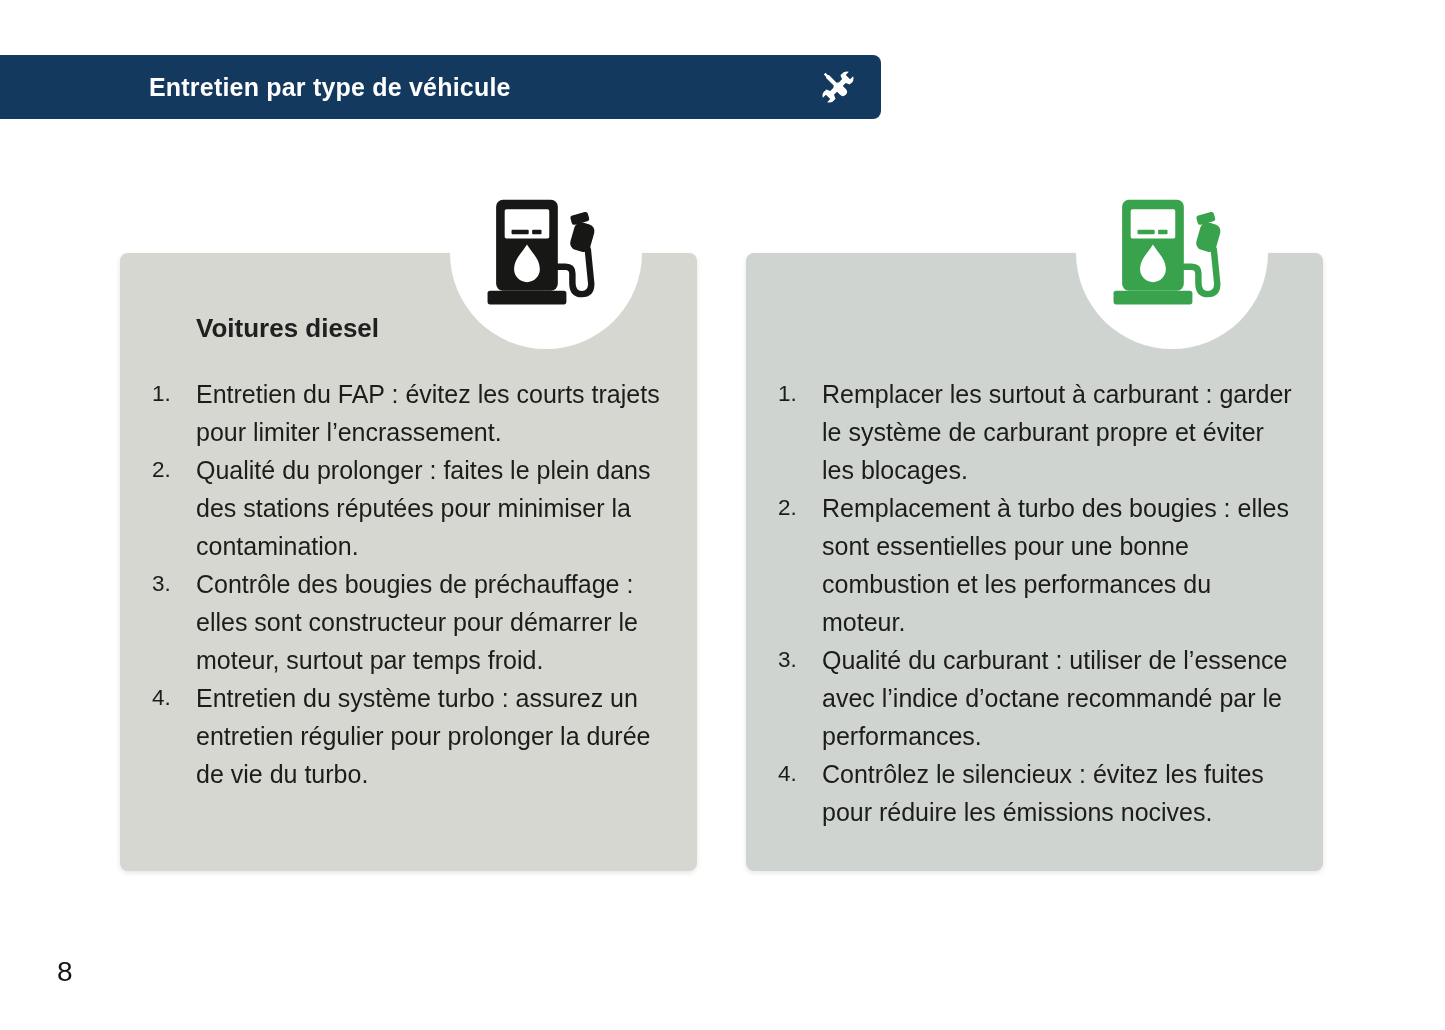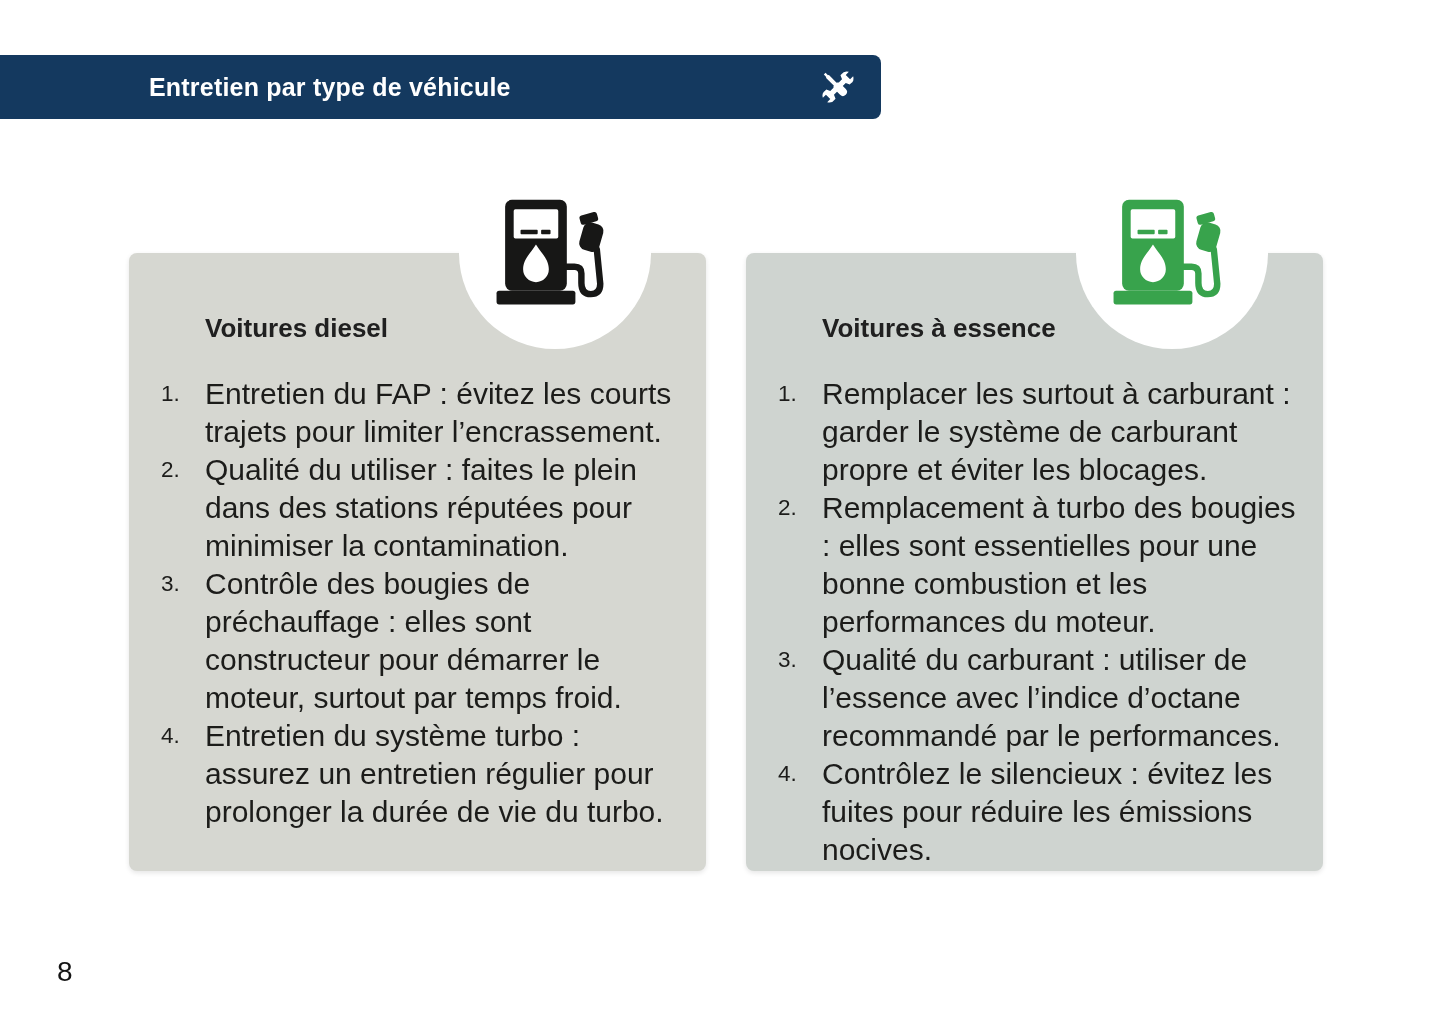--- a/index.html
+++ b/index.html
@@ -24,37 +24,37 @@
     display:flex;align-items:center;justify-content:space-between;
     padding:0 22px 0 149px;
   }
   .header-title{margin:0;font-size:25px;font-weight:bold;color:#fff;letter-spacing:.2px;}
   .tools-icon svg{display:block;width:42px;height:42px;}
   
   .card{
     position:absolute;top:253px;width:577px;height:618px;border-radius:8px;
     box-shadow:0 2px 5px rgba(0,0,0,.10);
   }
-  .card-left{left:129px;background:var(--card-left);}
+  .card-left{left:120px;background:var(--card-left);}
   .card-right{left:746px;background:var(--card-right);}
   .icon-circle{
     position:absolute;left:426px;top:0;width:192px;height:192px;border-radius:50%;
     background:#fff;transform:translate(-50%,-50%);
   }
   .pump-svg{position:absolute;left:50%;top:50%;width:120px;height:auto;transform:translate(-53%,-50%);}
   .card-left  .pump-svg{color:var(--dark);}
   .card-right .pump-svg{color:var(--green);}
   .card-title{
     position:absolute;left:76px;top:60px;margin:0;
     font-size:26px;font-weight:bold;color:#202020;
   }
   .list{position:absolute;left:32px;top:122px;width:522px;}
   .list-item{display:flex;align-items:flex-start;}
   .num{flex:none;width:44px;font-size:22.5px;line-height:38px;}
-  .txt{flex:none;width:475px;font-size:30px;line-height:38px;}
+  .txt{flex:none;width:475px;font-size:25px;line-height:38px;}
   
   .page-number{position:absolute;left:57px;top:956px;font-size:28px;color:#141414;}
 </style>
 </head>
 <body>
 
 <div class="page">
 
   <header class="header-bar">
     <h1 class="header-title">Entretien par type de véhicule</h1>
@@ -89,21 +89,21 @@
       </svg>
     </div>
     <h2 class="card-title">Voitures diesel</h2>
     <div class="list">
       <div class="list-item">
         <span class="num">1.</span>
         <span class="txt">Entretien du FAP : évitez les courts trajets pour limiter l’encrassement.</span>
       </div>
       <div class="list-item">
         <span class="num">2.</span>
-        <span class="txt">Qualité du utiliser : faites le plein dans des stations réputées pour minimiser la contamination.</span>
+        <span class="txt">Qualité du prolonger : faites le plein dans des stations réputées pour minimiser la contamination.</span>
       </div>
       <div class="list-item">
         <span class="num">3.</span>
         <span class="txt">Contrôle des bougies de préchauffage : elles sont constructeur pour démarrer le moteur, surtout par temps froid.</span>
       </div>
       <div class="list-item">
         <span class="num">4.</span>
         <span class="txt">Entretien du système turbo : assurez un entretien régulier pour prolonger la durée de vie du turbo.</span>
       </div>
     </div>
@@ -118,21 +118,20 @@
         <rect x="34" y="37" width="20" height="5" rx="1" fill="currentColor"></rect>
         <rect x="58" y="37" width="11" height="5" rx="1" fill="currentColor"></rect>
         <path d="M52 54 C46 64 37 71 37 83 a15 15 0 0 0 30 0 C67 71 58 64 52 54 Z" fill="#ffffff"></path>
         <path d="M88 80 L97 80 Q105 80 105 88 L105 99 Q105 112 116 112 Q127 112 127 100 L123 60" fill="none" stroke="currentColor" stroke-width="7.5" stroke-linecap="round"></path>
         <g fill="currentColor" transform="rotate(16 117 44)">
           <rect x="105" y="29" width="24" height="33" rx="8"></rect>
           <rect x="98" y="20" width="21" height="11" rx="3" transform="rotate(-32 108 26)"></rect>
         </g>
       </svg>
     </div>
-    <h2 class="card-title">Voitures à essence</h2>
     <div class="list">
       <div class="list-item">
         <span class="num">1.</span>
         <span class="txt">Remplacer les surtout à carburant : garder le système de carburant propre et éviter les blocages.</span>
       </div>
       <div class="list-item">
         <span class="num">2.</span>
         <span class="txt">Remplacement à turbo des bougies : elles sont essentielles pour une bonne combustion et les performances du moteur.</span>
       </div>
       <div class="list-item">

